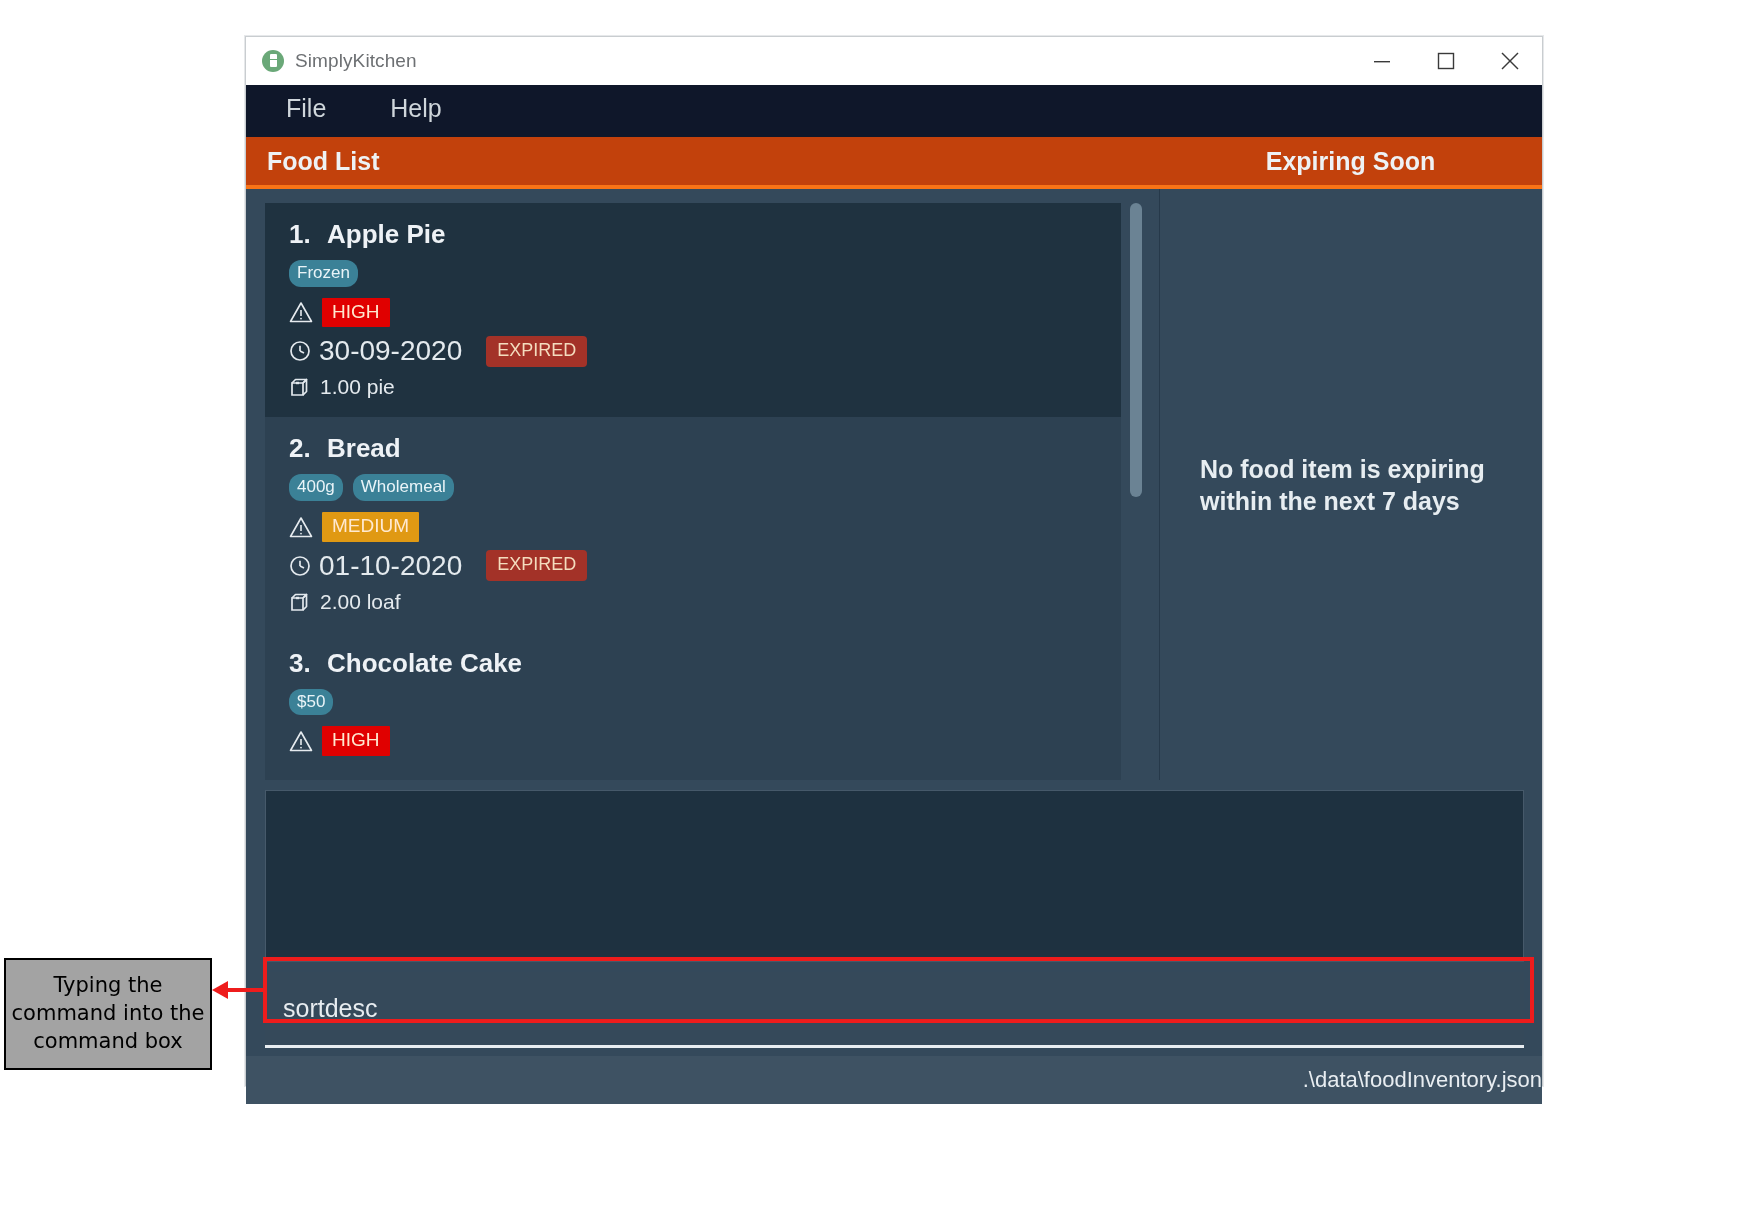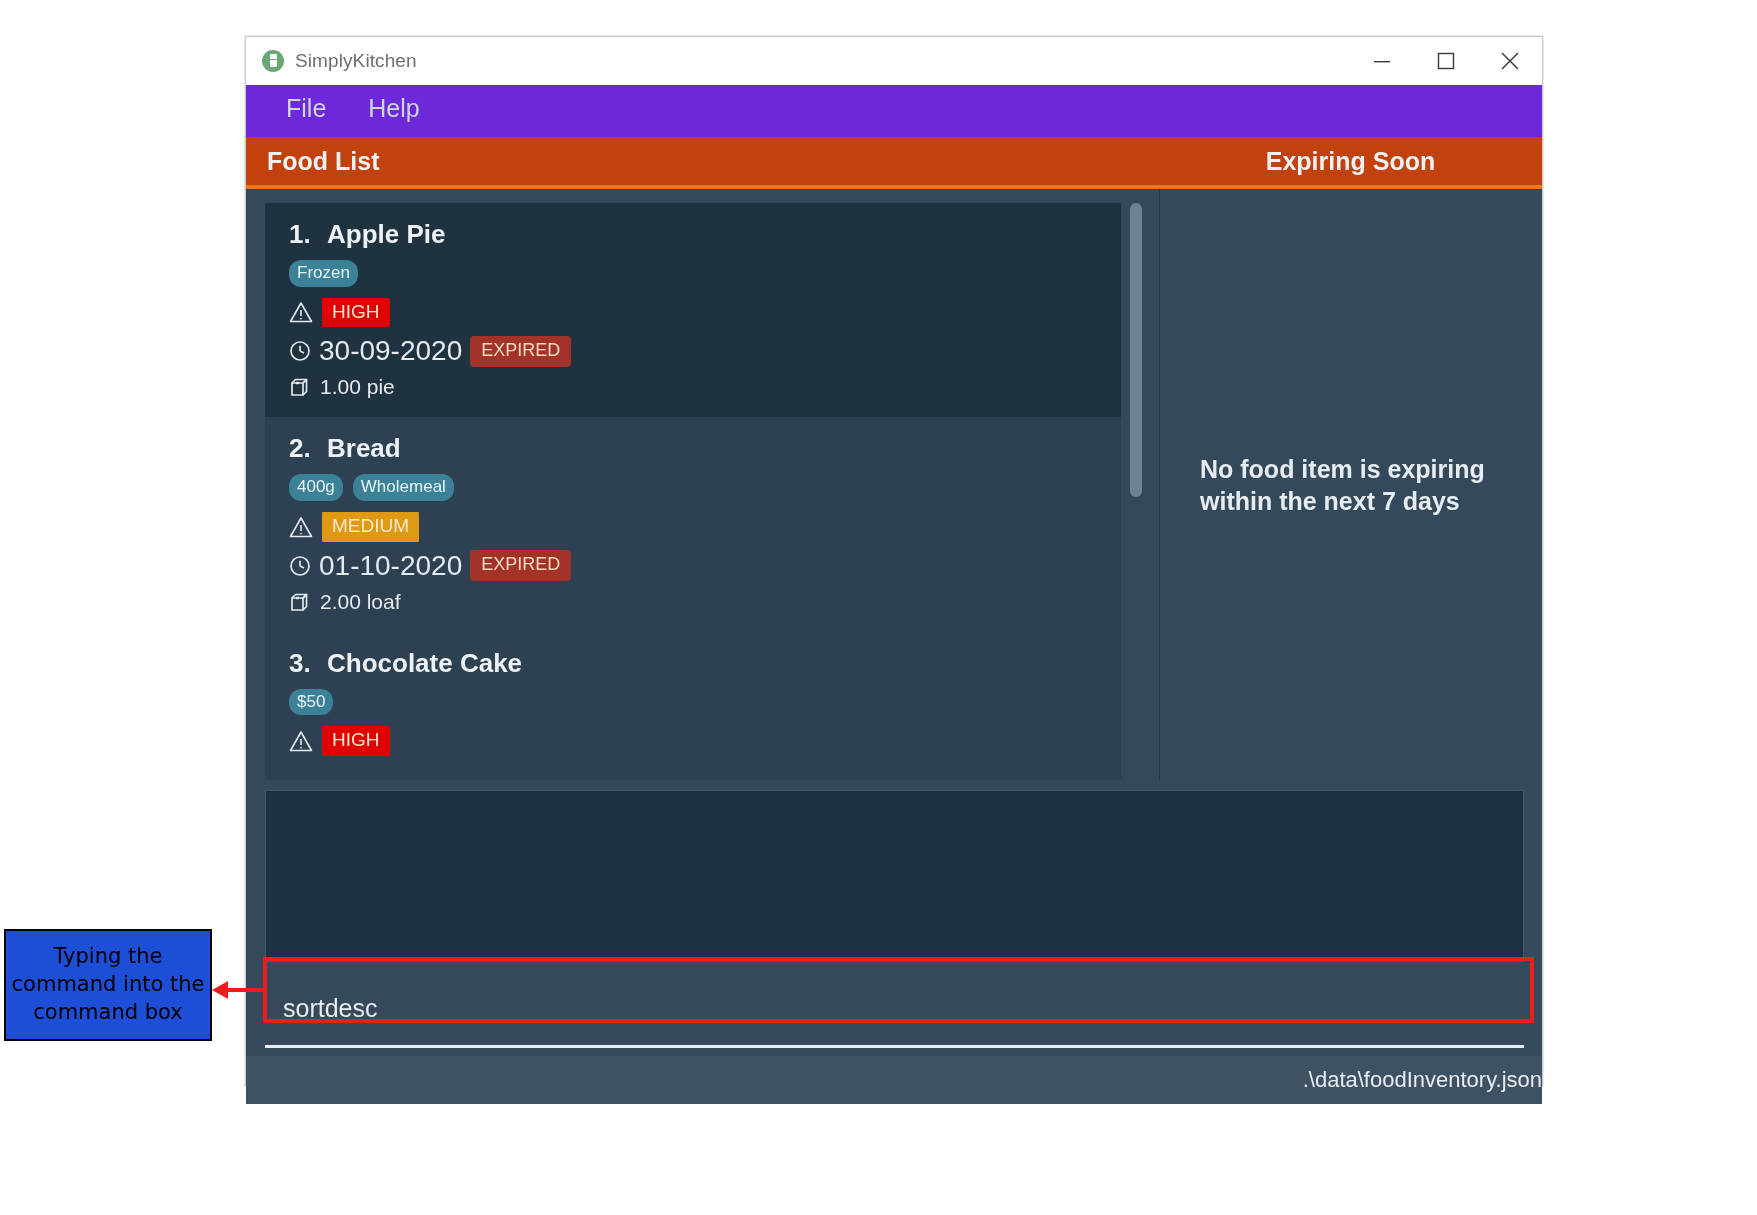--- a/index.html
+++ b/index.html
@@ -58,25 +58,25 @@
   .winbtn {
     width: 64px; height: 48px;
     display: flex; align-items: center; justify-content: center;
     background: transparent;
   }
   .winbtn svg { display:block; }
 
   
   .menubar {
     height: 52px;
-    background: #6d28d9;
+    background: #0f172a;
     display: flex;
     align-items: center;
     padding-left: 22px;
-    gap: 6px;
+    gap: 28px;
   }
   .menu-item {
     font-size: 25px;
     color: #cfd6db;
     padding: 2px 18px 6px 18px;
     line-height: 1.1;
   }
 
   
   .panel-headers {
@@ -175,20 +175,21 @@
     line-height: 1.2;
     color: #ffe9d0;
     border-radius: 1px;
   }
   .prio-HIGH { background: #e00000; }
   .prio-MEDIUM { background: #e09913; }
 
   .date-row { display:flex; align-items:center; gap: 8px; margin-bottom: 8px; }
   .date-txt { font-size: 28px; color: #e4eaee; }
   .expired-badge {
+    margin-left: 16px;
     background: #a33228;
     color: #f4dcbe;
     font-size: 18px;
     padding: 4px 11px 5px 11px;
     border-radius: 4px;
     line-height: 1.2;
   }
 
   .qty-row { display:flex; align-items:center; gap: 9px; }
   .qty-txt { font-size: 21px; color: #e4eaee; }
@@ -253,24 +254,24 @@
     position: absolute;
     left: 263px; top: 957px;
     width: 1271px; height: 66px;
     border: 4px solid #ee1c1c;
     pointer-events: none;
   }
 
   
   .callout {
     position: absolute;
-    left: 4px; top: 929px;
+    left: 4px; top: 958px;
     width: 208px; height: 112px;
     border: 2px solid #000;
-    background: #1d4ed8;
+    background: #a3a3a3;
     display: flex; align-items: center; justify-content: center;
     text-align: center;
   }
   .callout-text {
     font-size: 21px;
     color: #000;
     line-height: 1.32;
     font-family: "DejaVu Sans", sans-serif;
   }
   .arrow {

